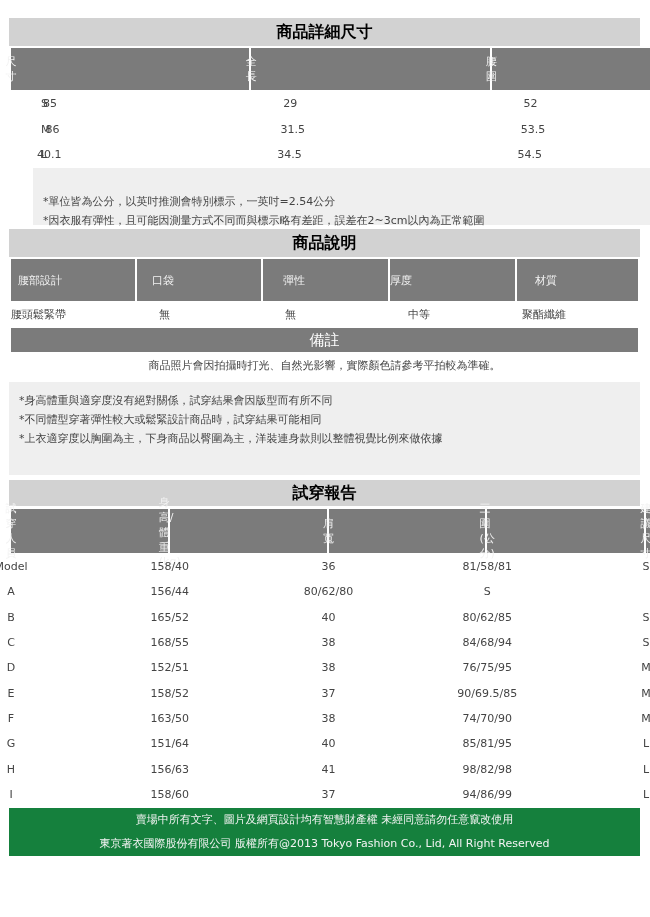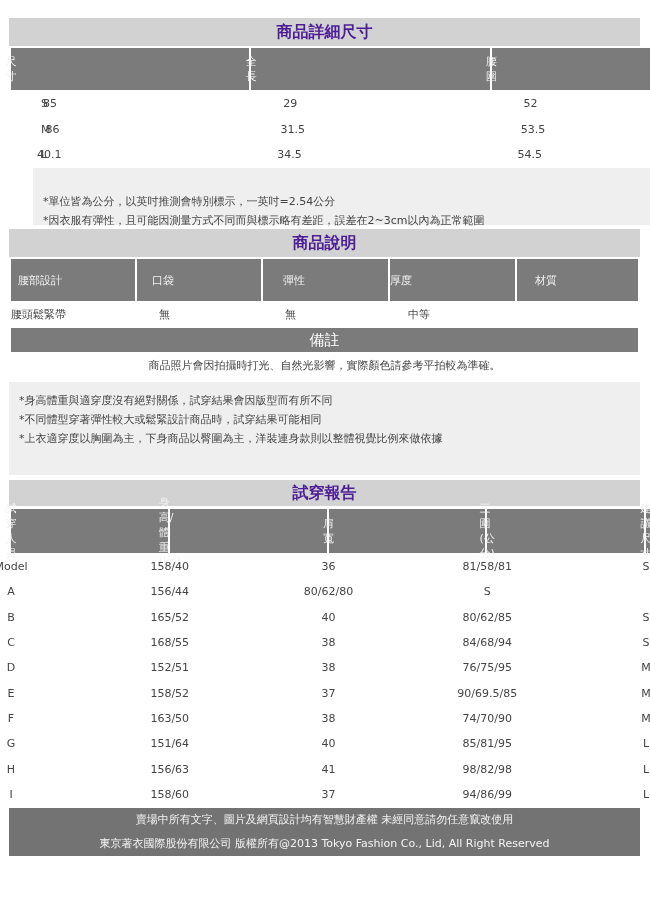--- a/index.html
+++ b/index.html
@@ -2,21 +2,21 @@
 <html><head>
 <meta charset="utf-8">
 <style>
   html, body { margin:0; padding:0; }
   body {
     width:650px; height:917px; position:relative; background:#ffffff; overflow:hidden;
     font-family:"DejaVu Sans", "Liberation Sans", sans-serif; color:#4a4a4a;
   }
   .title-bar {
     position:absolute; left:9px; width:631px; background:#d2d2d2;
-    text-align:center; font-weight:bold; font-size:16px; color:#4c1d95;
+    text-align:center; font-weight:bold; font-size:16px; color:#000000;
   }
   .hdr-row, .data-row { position:absolute; left:11px; width:627px; display:flex; }
   .hdr-cell {
     background:#7b7b7b; color:#f2f2f2; font-size:11px; height:100%;
     display:flex; align-items:center; box-sizing:border-box; margin-right:2px;
   }
   .data-cell {
     font-size:11px; color:#444; height:100%; display:flex; align-items:center;
     box-sizing:border-box; margin-right:2px;
   }
@@ -51,21 +51,21 @@
   }
   .remarks-bar {
     position:absolute; left:11px; width:627px; height:24px; background:#7b7b7b;
     color:#ffffff; font-size:15px; text-align:center; line-height:24px;
   }
   .remarks-text {
     position:absolute; left:9px; width:631px; height:28px; line-height:28px;
     text-align:center; font-size:11px; color:#444;
   }
   .footer {
-    position:absolute; left:9px; top:808px; width:631px; height:48px; background:#737373;
+    position:absolute; left:9px; top:808px; width:631px; height:48px; background:#15803d;
     color:#f4f4f4; font-size:11px; text-align:center;
   }
   .footer div { height:24px; line-height:24px; }
 </style>
 </head>
 <body>
 
 <div class="title-bar" style="top:18px;height:28px;line-height:28px;">商品詳細尺寸</div>
 
 <div class="hdr-row t1" style="top:48px;height:42px;">
@@ -109,20 +109,21 @@
   <div class="hdr-cell c2">口袋</div>
   <div class="hdr-cell c3">彈性</div>
   <div class="hdr-cell c4">厚度</div>
   <div class="hdr-cell c5">材質</div>
 </div>
 <div class="data-row t2" style="top:301px;height:27px;">
   <div class="data-cell c1">腰頭鬆緊帶</div>
   <div class="data-cell c2">無</div>
   <div class="data-cell c3">無</div>
   <div class="data-cell c4">中等</div>
+  <div class="data-cell c5">聚酯纖維</div>
 </div>
 
 <div class="remarks-bar" style="top:328px;">備註</div>
 <div class="remarks-text" style="top:352px;">商品照片會因拍攝時打光、自然光影響，實際顏色請參考平拍較為準確。</div>
 
 <div class="notes-box" style="top:382px;height:93px;padding-top:9px;">
   <div>*身高體重與適穿度沒有絕對關係，試穿結果會因版型而有所不同</div>
   <div>*不同體型穿著彈性較大或鬆緊設計商品時，試穿結果可能相同</div>
   <div>*上衣適穿度以胸圍為主，下身商品以臀圍為主，洋裝連身款則以整體視覺比例來做依據</div>
 </div>

